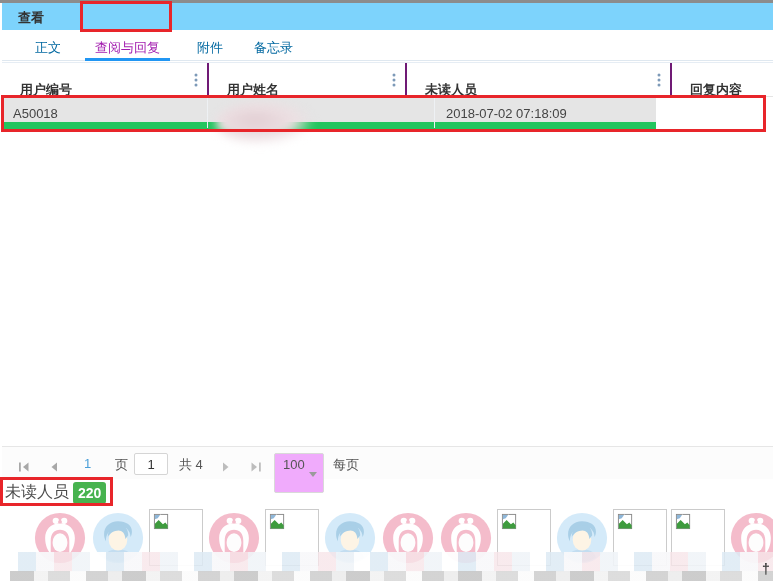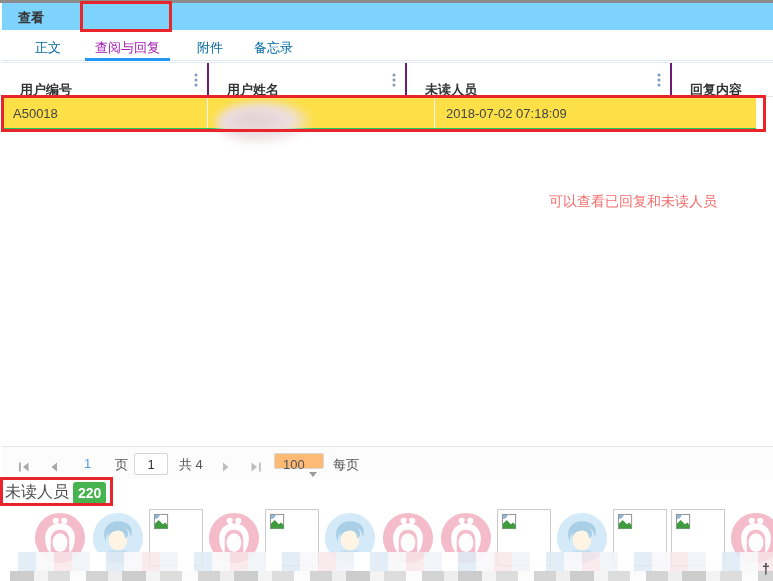--- a/index.html
+++ b/index.html
@@ -21,42 +21,42 @@
   .tab-underline { position:absolute; left:83px; bottom:-1px; width:85px; height:3px; background:#2196f3; }
   .tab-red-rect { position:absolute; left:80px; top:1px; width:92px; height:31px; border:3px solid #e8252a; z-index:6; }
 
   
   .grid-header { position:absolute; left:2px; top:62px; width:771px; height:35px; background:#fff; border-top:1px solid #e6edf4; border-bottom:1px solid #e4e4e4; }
   .gh-cell { position:absolute; top:0; height:34px; }
   .gh-cell.sep { border-left:2px solid #701a75; }
   .gh-label { position:absolute; left:18px; top:10px; font-size:13px; font-weight:700; color:#333; white-space:nowrap;margin-top:8px; }
   .gh-dots { position:absolute; right:9px; top:10px; }
 
-  .grid-row { position:absolute; left:2px; top:97px; width:754px; height:32px; background:#fde047; border-bottom:1px solid #22c55e; }
+  .grid-row { position:absolute; left:2px; top:97px; width:654px; height:32px; background:#e5e5e5; border-bottom:7px solid #22c55e; }
   .gr-cell { position:absolute; top:0; height:31px; }
   .gr-cell.sep { border-left:1px solid #eef1f4; }
   .gr-text { position:absolute; left:11px; top:9px; font-size:13px; color:#444; white-space:nowrap; }
 
   .name-blur { position:absolute; left:216px; top:101px; width:98px; height:44px; border-radius:50%;
     background:radial-gradient(ellipse at 40% 45%, #e2ced3 0%, #ecdfe2 45%, rgba(255,255,255,0) 72%);
     filter:blur(4px); z-index:4; }
 
   .row-red-rect { position:absolute; left:1px; top:95px; width:765px; height:37px; border:3px solid #e8252a; z-index:5; }
 
   .annotation { position:absolute; left:549px; top:193px; font-size:14px; color:#f56c6c; white-space:nowrap; }
 
   
   .pager { position:absolute; left:2px; top:446px; width:771px; height:33px; background:#fcfcfc; border-top:1px solid #e6e6e6; }
   .pg-icon { position:absolute; top:11px; width:12px; height:10px; cursor:pointer; }
   .pg-num { position:absolute; left:82px; top:9px; font-size:13px; color:#4a9fd8; cursor:pointer; }
   .pg-label { position:absolute; top:9px; font-size:13px; color:#555; white-space:nowrap; }
   .pg-input { position:absolute; left:132px; top:6px; width:34px; height:22px; border:1px solid #d5d5d5; border-radius:2px;
     text-align:center; font-size:13px; color:#333; background:#fff; font-family:inherit; }
-  .pg-select { position:absolute; left:272px; top:6px; width:50px; height:16px; border:1px solid #d9d9d9; border-radius:2px;
-    background:#fdba74; cursor:pointer; }
+  .pg-select { position:absolute; left:272px; top:6px; width:50px; height:40px; border:1px solid #d9d9d9; border-radius:2px;
+    background:#f0abfc; cursor:pointer; }
   .pg-select .val { position:absolute; left:8px; top:3px; font-size:13px; color:#555; }
   .pg-select .caret { position:absolute; right:6px; top:9px; }
 
   
   .unread-label { position:absolute; left:5px; top:482px; font-size:16px; color:#4c4c4c; }
   .unread-badge { position:absolute; left:73px; top:482px; min-width:33px; height:22px; background:#47b34f; color:#fff;
     font-size:14px; font-weight:700; border-radius:3px; text-align:center; line-height:22px; padding:0 5px; }
   .unread-red-rect { position:absolute; left:0px; top:477px; width:113px; height:29px; border:3px solid #e8252a; z-index:6; }
 
   
@@ -140,21 +140,20 @@
     <div class="gr-cell sep" style="left:205px;width:198px;">
       <span class="gr-text"></span>
     </div>
     <div class="gr-cell sep" style="left:403px;width:265px;margin-left:29px;">
       <span class="gr-text">2018-07-02 07:18:09</span>
     </div>
   </div>
   <div class="name-blur"></div>
   <div class="row-red-rect"></div>
 
-  <div class="annotation">可以查看已回复和未读人员</div>
 
   <div class="pager">
     <span class="pg-icon" style="left:16px;">
       <svg width="12" height="10" viewBox="0 0 12 10">
           <rect x="1" y="0.5" width="1.8" height="9" fill="#a8a8a8"></rect>
           <path d="M10.5 0.5 L5 5 l5.5 4.5z" fill="#a8a8a8"></path>
         </svg>
     </span>
     <span class="pg-icon" style="left:46px;">
       <svg width="12" height="10" viewBox="0 0 12 10">

